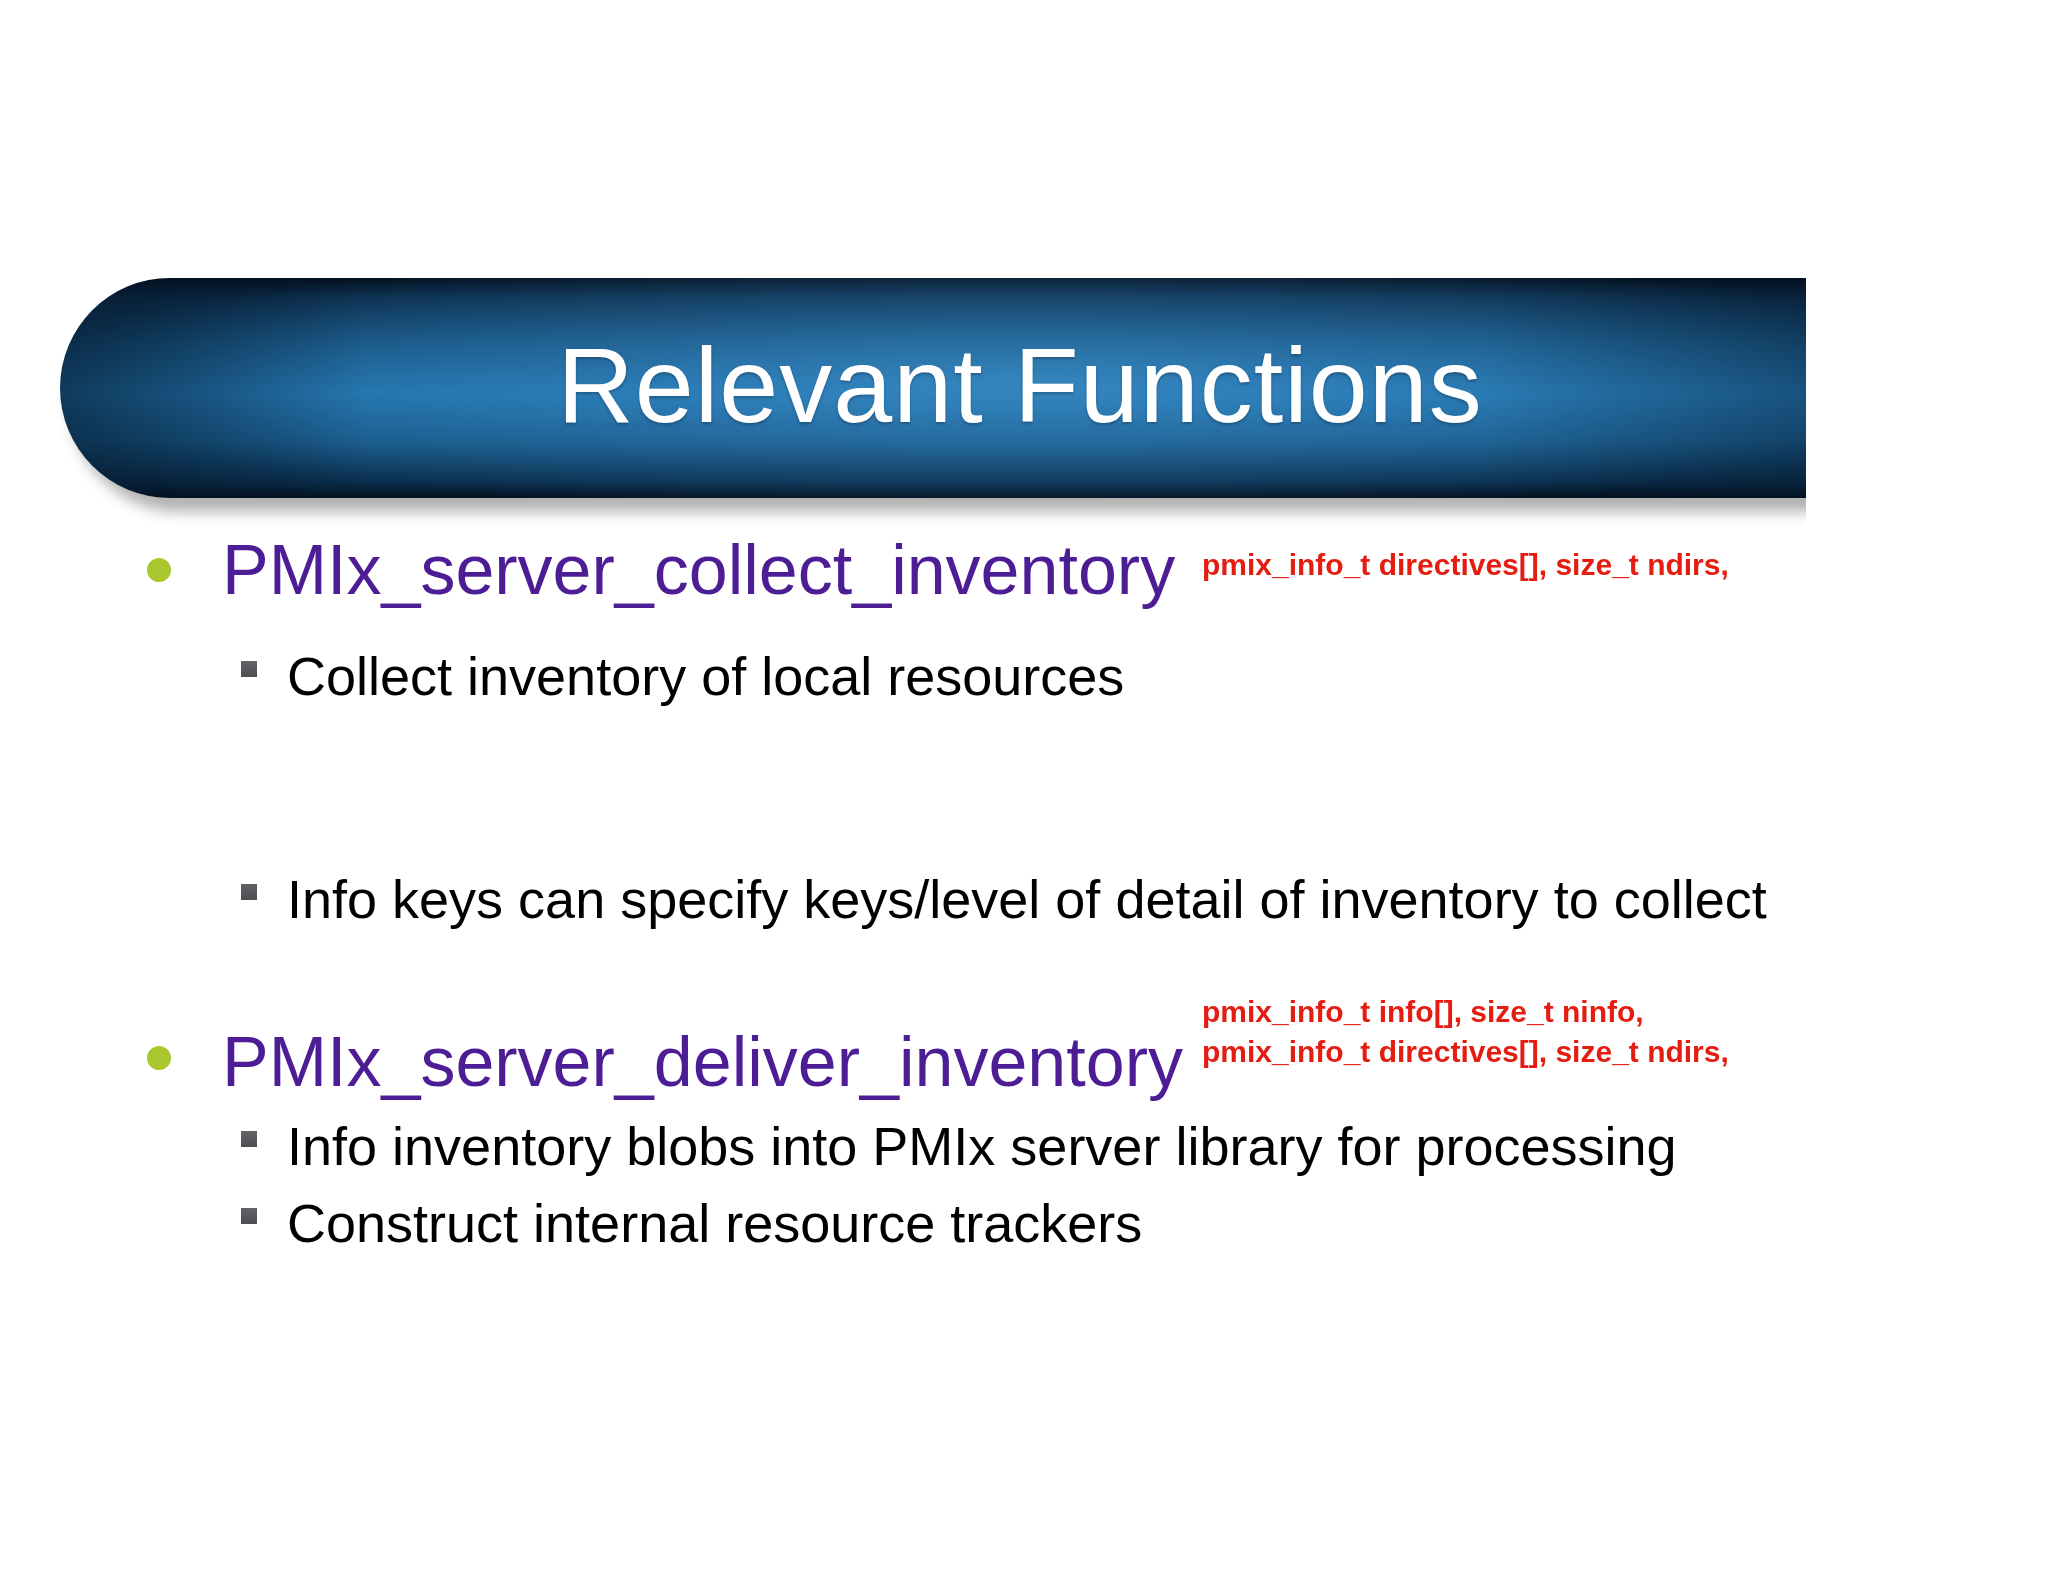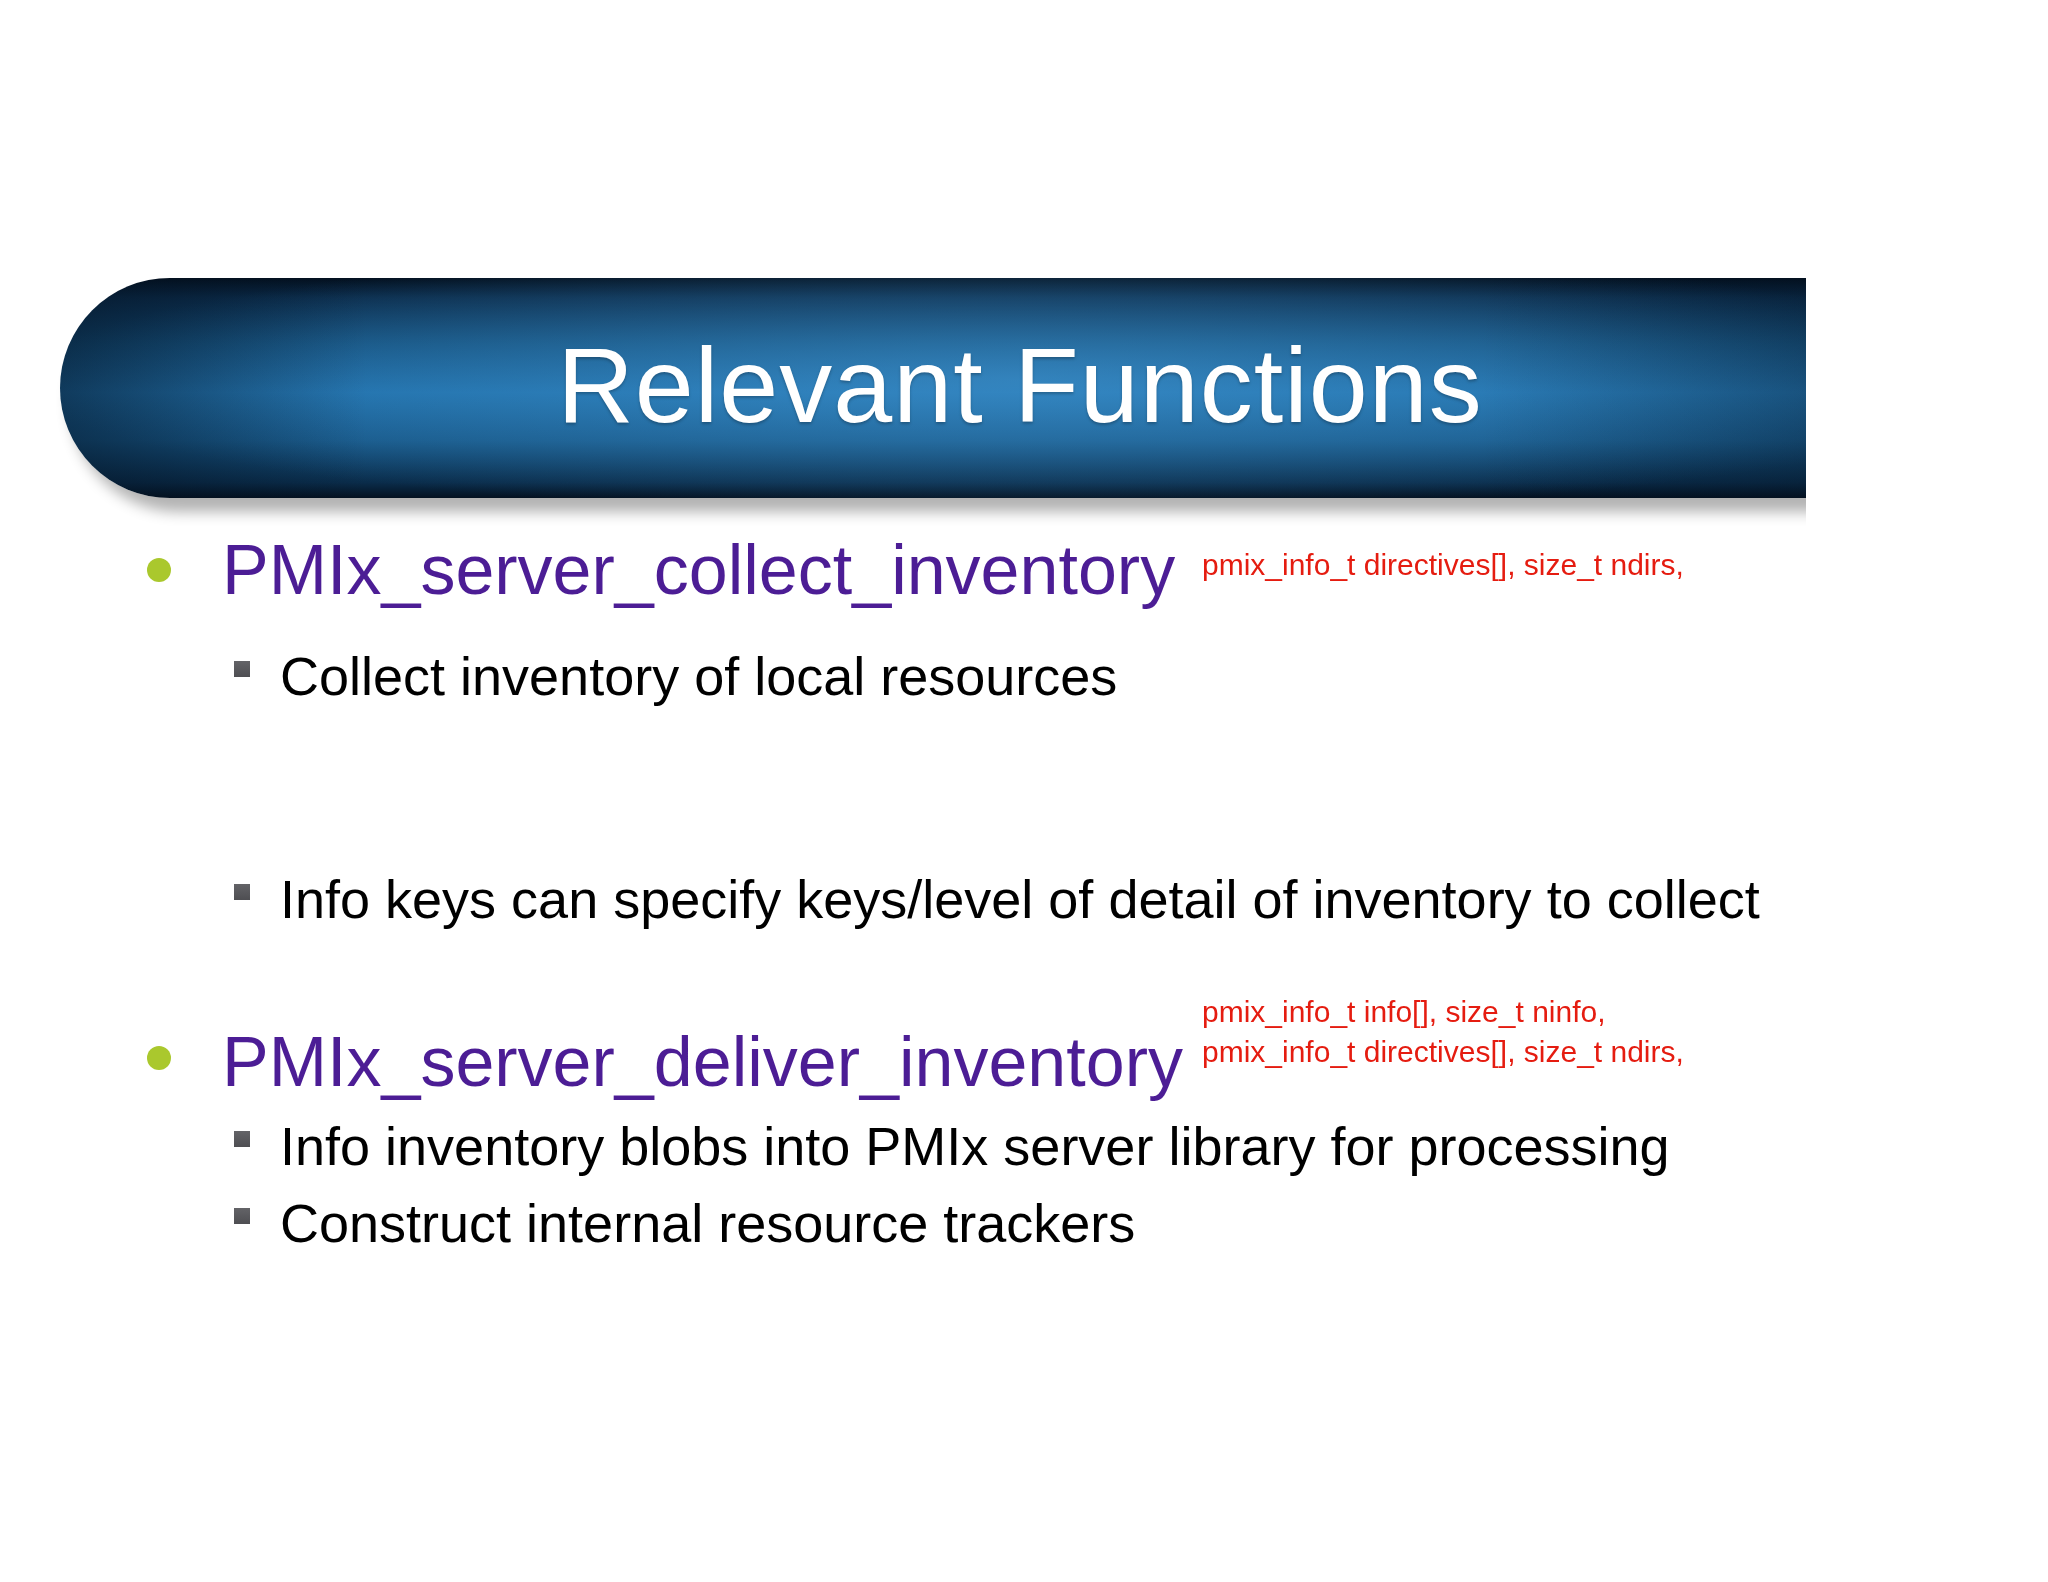--- a/index.html
+++ b/index.html
@@ -63,26 +63,27 @@
   }
 
   
   .signature {
     position: absolute;
     left: 1202px;
     font-size: 30px;
     line-height: 40px;
     color: #e51c10;
     white-space: nowrap;
+    font-weight: bold;
   }
 
   
   .subrow {
     position: absolute;
-    left: 234px;
+    left: 241px;
     display: flex;
     align-items: flex-start;
   }
   .sq {
     flex: 0 0 auto;
     width: 16px;
     height: 16px;
     margin-top: 16px;
     background: linear-gradient(180deg, #636367 0%, #4e4e52 100%);
   }

